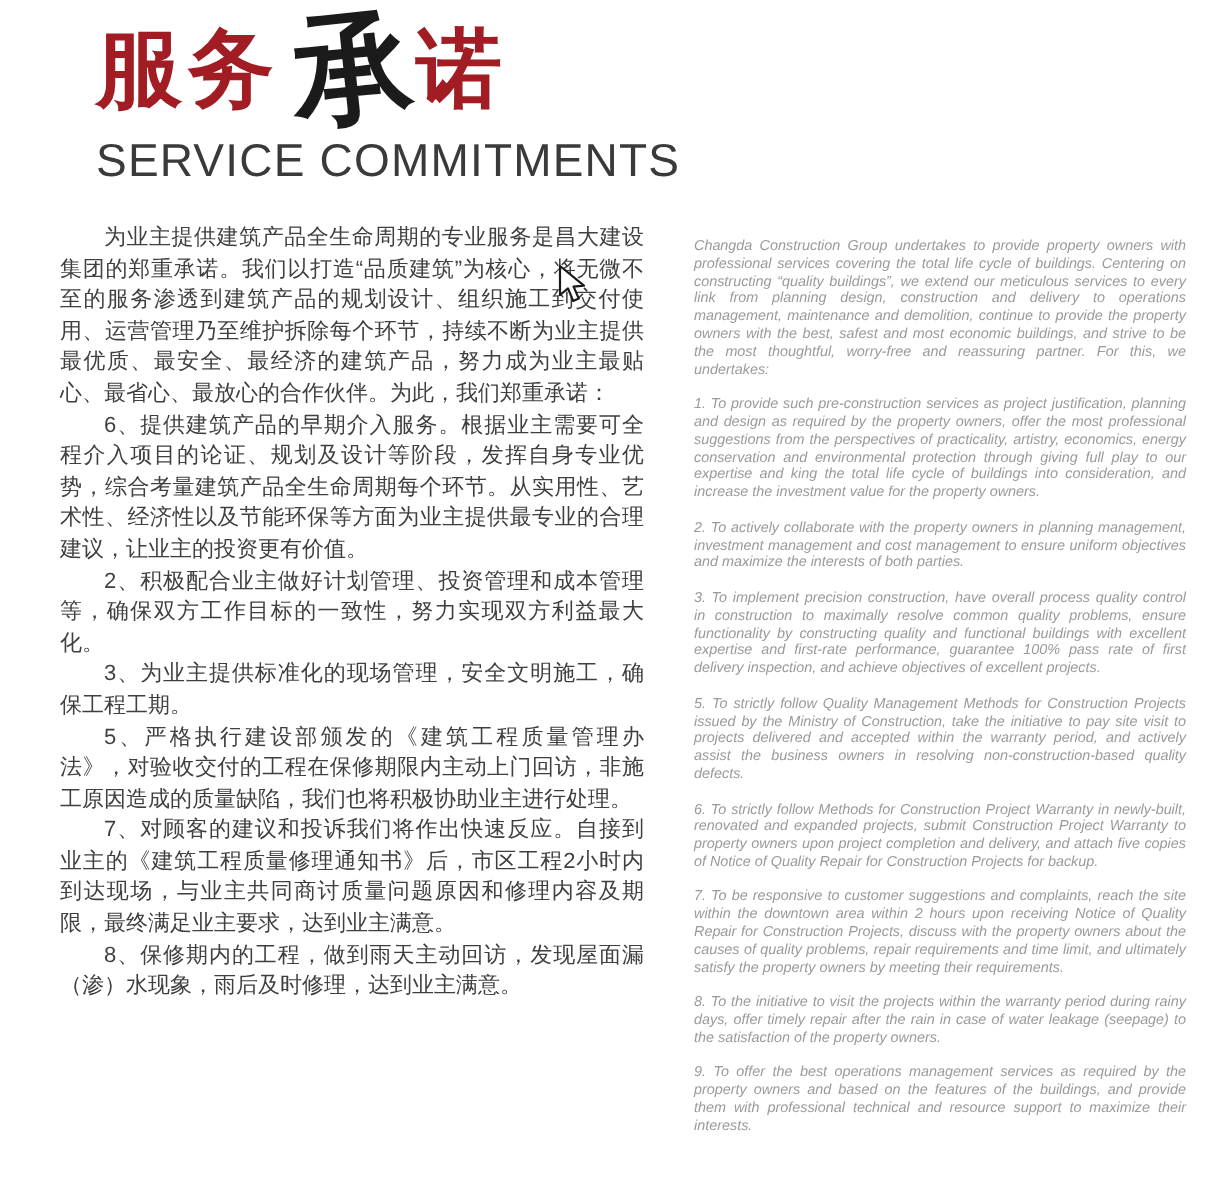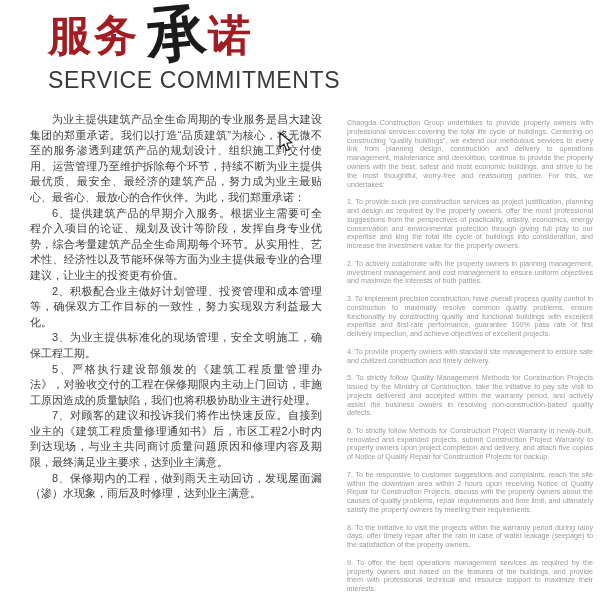--- a/index.html
+++ b/index.html
@@ -7,21 +7,21 @@
     width: 615px; height: 596px;
     background: #ffffff;
     font-family: "Liberation Sans", sans-serif;
     position: relative;
     overflow: hidden;
   }
   .page { position: absolute; inset: 0; background: #fff; }
 
   
   .header { position: absolute; left: 48px; top: 6px; }
-  .title-row { display: flex; align-items: center; height: 58px; }
+  .title-row { display: flex; align-items: flex-end; height: 58px; }
   .t-red {
     font-size: 43px; font-weight: 900; color: #A21D23;
     letter-spacing: 3px; line-height: 58px;
   }
   .t-ink {
     font-size: 60px; font-weight: 700; color: #1b1b1b;
     font-family: "DejaVu Serif", serif;
     line-height: 58px;
     display: inline-block;
     transform: rotate(-6deg);
@@ -38,20 +38,21 @@
     position: absolute; left: 30px; top: 112px; width: 292px;
     font-size: 11px; line-height: 15.6px; color: #3f3f3f;
     text-align: justify;
   }
   .col-zh p { margin: 0; text-indent: 2em; }
 
   .col-en {
     position: absolute; left: 347px; top: 119px; width: 246px;
     font-size: 7.2px; line-height: 8.8px; color: #9a9a9a;
     text-align: justify;
+    font-style: italic;
   }
   .col-en p { margin: 0 0 8.8px 0; }
   .col-en p:last-child { margin-bottom: 2px; }
 
   
   .cursor { position: absolute; left: 279px; top: 132px; width: 14px; height: 20px; }
 </style>
 </head>
 <body>
 
@@ -75,21 +76,20 @@
     <p>7、对顾客的建议和投诉我们将作出快速反应。自接到业主的《建筑工程质量修理通知书》后，市区工程2小时内到达现场，与业主共同商讨质量问题原因和修理内容及期限，最终满足业主要求，达到业主满意。</p>
     <p>8、保修期内的工程，做到雨天主动回访，发现屋面漏（渗）水现象，雨后及时修理，达到业主满意。</p>
 
   </div>
 
   <div class="col-en">
     <p>Changda Construction Group undertakes to provide property owners with professional services covering the total life cycle of buildings. Centering on constructing “quality buildings”, we extend our meticulous services to every link from planning design, construction and delivery to operations management, maintenance and demolition, continue to provide the property owners with the best, safest and most economic buildings, and strive to be the most thoughtful, worry-free and reassuring partner. For this, we undertakes:</p>
     <p>1. To provide such pre-construction services as project justification, planning and design as required by the property owners, offer the most professional suggestions from the perspectives of practicality, artistry, economics, energy conservation and environmental protection through giving full play to our expertise and king the total life cycle of buildings into consideration, and increase the investment value for the property owners.</p>
     <p>2. To actively collaborate with the property owners in planning management, investment management and cost management to ensure uniform objectives and maximize the interests of both parties.</p>
     <p>3. To implement precision construction, have overall process quality control in construction to maximally resolve common quality problems, ensure functionality by constructing quality and functional buildings with excellent expertise and first-rate performance, guarantee 100% pass rate of first delivery inspection, and achieve objectives of excellent projects.</p>
-    <p>4. To provide property owners with standard site management to ensure safe and civilized construction and timely delivery.</p>
     <p>5. To strictly follow Quality Management Methods for Construction Projects issued by the Ministry of Construction, take the initiative to pay site visit to projects delivered and accepted within the warranty period, and actively assist the business owners in resolving non-construction-based quality defects.</p>
     <p>6. To strictly follow Methods for Construction Project Warranty in newly-built, renovated and expanded projects, submit Construction Project Warranty to property owners upon project completion and delivery, and attach five copies of Notice of Quality Repair for Construction Projects for backup.</p>
     <p>7. To be responsive to customer suggestions and complaints, reach the site within the downtown area within 2 hours upon receiving Notice of Quality Repair for Construction Projects, discuss with the property owners about the causes of quality problems, repair requirements and time limit, and ultimately satisfy the property owners by meeting their requirements.</p>
     <p>8. To the initiative to visit the projects within the warranty period during rainy days, offer timely repair after the rain in case of water leakage (seepage) to the satisfaction of the property owners.</p>
     <p>9. To offer the best operations management services as required by the property owners and based on the features of the buildings, and provide them with professional technical and resource support to maximize their interests.</p>
   </div>
 
   <svg class="cursor" viewBox="0 0 14 20" xmlns="http://www.w3.org/2000/svg">
     <path d="M1,1 L1,15.5 L5,12.2 L7.6,18.5 L10.4,17.3 L7.8,11.3 L13,10.8 Z" fill="#ffffff" stroke="#1a1a1a" stroke-width="1.1" stroke-linejoin="round"></path>
   </svg>

